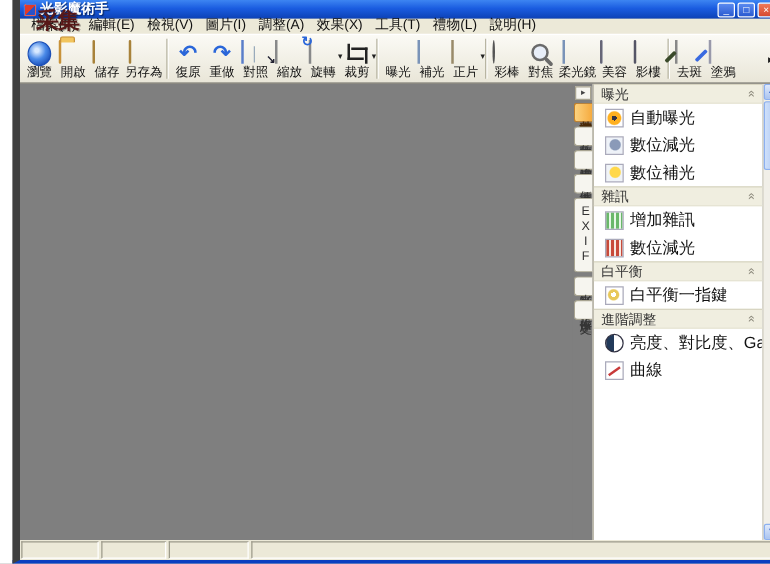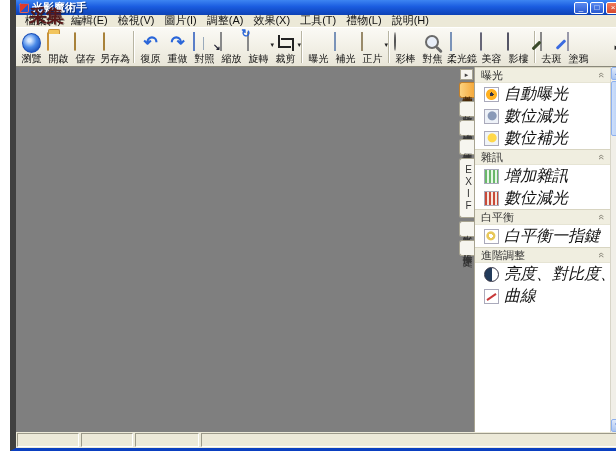--- a/index.html
+++ b/index.html
@@ -103,21 +103,21 @@
   .vtab.active { background:linear-gradient(90deg,#fcd27f,#f5a93c); color:#4a2a08; font-weight:bold;
           border-color:#c2802a; }
   
   .panel { flex:0 0 136px; background:#fff; border-left:1px solid #a8a491; overflow:hidden; font-size:11px; }
   .sec-h { height:16px; display:flex; align-items:center; justify-content:space-between; padding:0 6px;
            background:#f0eee0; border-top:1px solid #d8d5c2; border-bottom:1px solid #e6e4d4; color:#333;
            cursor:pointer; }
   .sec-chevron { color:#8a877a; font-size:10px; transform:rotate(90deg); line-height:10px; }
   .p-item { height:22px; display:flex; align-items:center; gap:5px; padding-left:9px; color:#111;
             cursor:pointer; white-space:nowrap; overflow:hidden; }
-  .p-item span.lbl { font-size:16px;font-style:italic; }
+  .p-item span.lbl { font-size:13px; }
   .pic { flex:0 0 15px; width:15px; height:15px; border:1px solid #aab; background:#fff; position:relative; }
   .p-autoexp { background:radial-gradient(circle,#334 0 2px,#ffb020 2px 5px,#fff 6px); }
   .p-fill { background:radial-gradient(circle at 55% 45%,#ffd84a 0 4px,#f0f4f8 5px); }
   .p-reduce { background:radial-gradient(circle at 55% 45%,#8a9ab8 0 4px,#eef2f8 5px); }
   .p-spot { background:radial-gradient(circle,#3a6ae0 0 3px,#cfe0f8 4px 6px,#fff 7px); }
   .p-addnoise { background:repeating-linear-gradient(90deg,#6ab86a 0 2px,#e8f8e8 2px 4px); }
   .p-iso { background:linear-gradient(135deg,transparent 44%,#3a9a3a 44% 56%,transparent 56%),#fff; }
   .p-night { background:linear-gradient(#1a2a5a,#3a5a9a); }
   .p-grain { background:repeating-linear-gradient(90deg,#c84a3a 0 2px,#f8e8e0 2px 4px); }
   .p-awb { background:repeating-linear-gradient(90deg,#3a6ae0 0 2px,#fff 2px 4px); }

